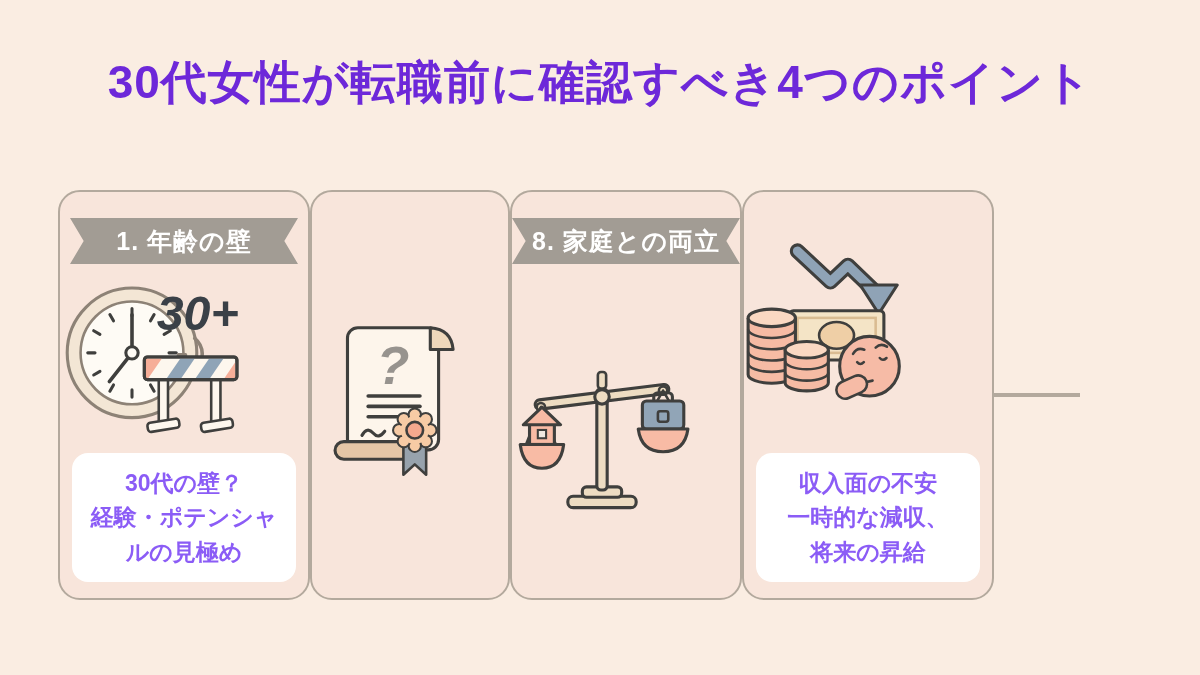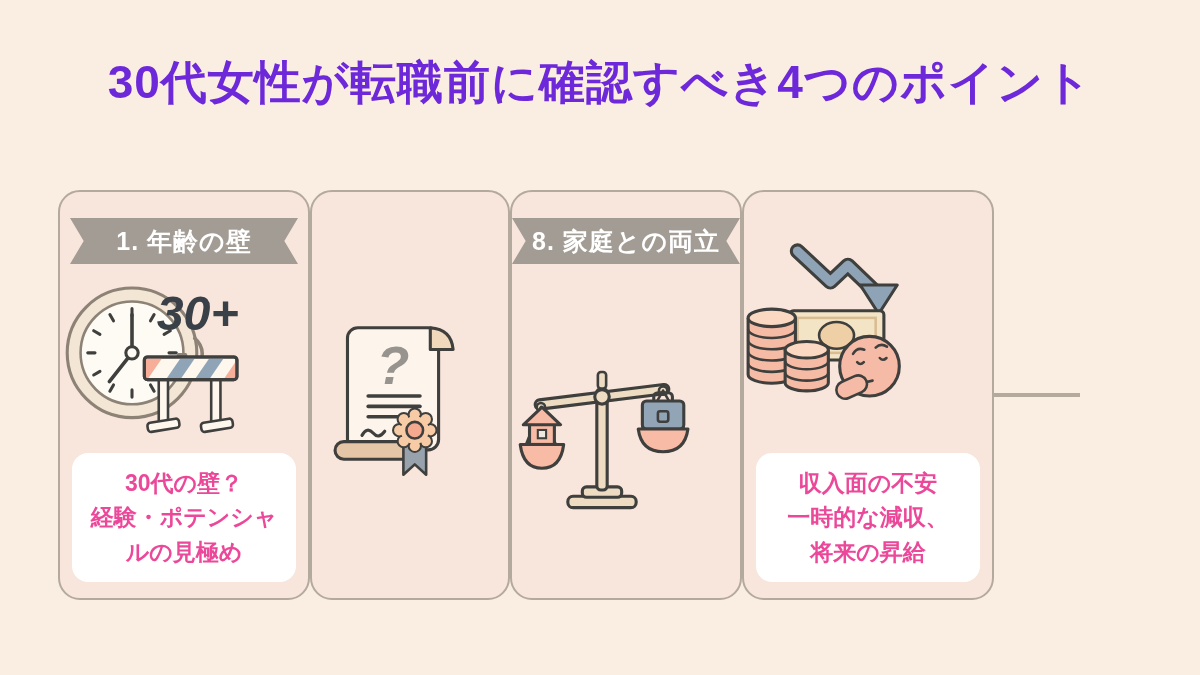--- a/index.html
+++ b/index.html
@@ -49,21 +49,21 @@
     font-style:italic;
   }
   .summary-box{
     margin:0 12px 16px 12px;
     width:224px;box-sizing:border-box;
     background:#FFFFFF;
     border-radius:16px;
     padding:13px 4px;
     text-align:center;
     font-size:23px;font-weight:bold;
-    color:#ec4899;line-height:1.5;
+    color:#8b5cf6;line-height:1.5;
     white-space:pre-line;
   }
 </style>
 </head>
 <body>
 
 <div class="canvas">
 
   <div class="title">30代女性が転職前に確認すべき4つのポイント</div>
 

